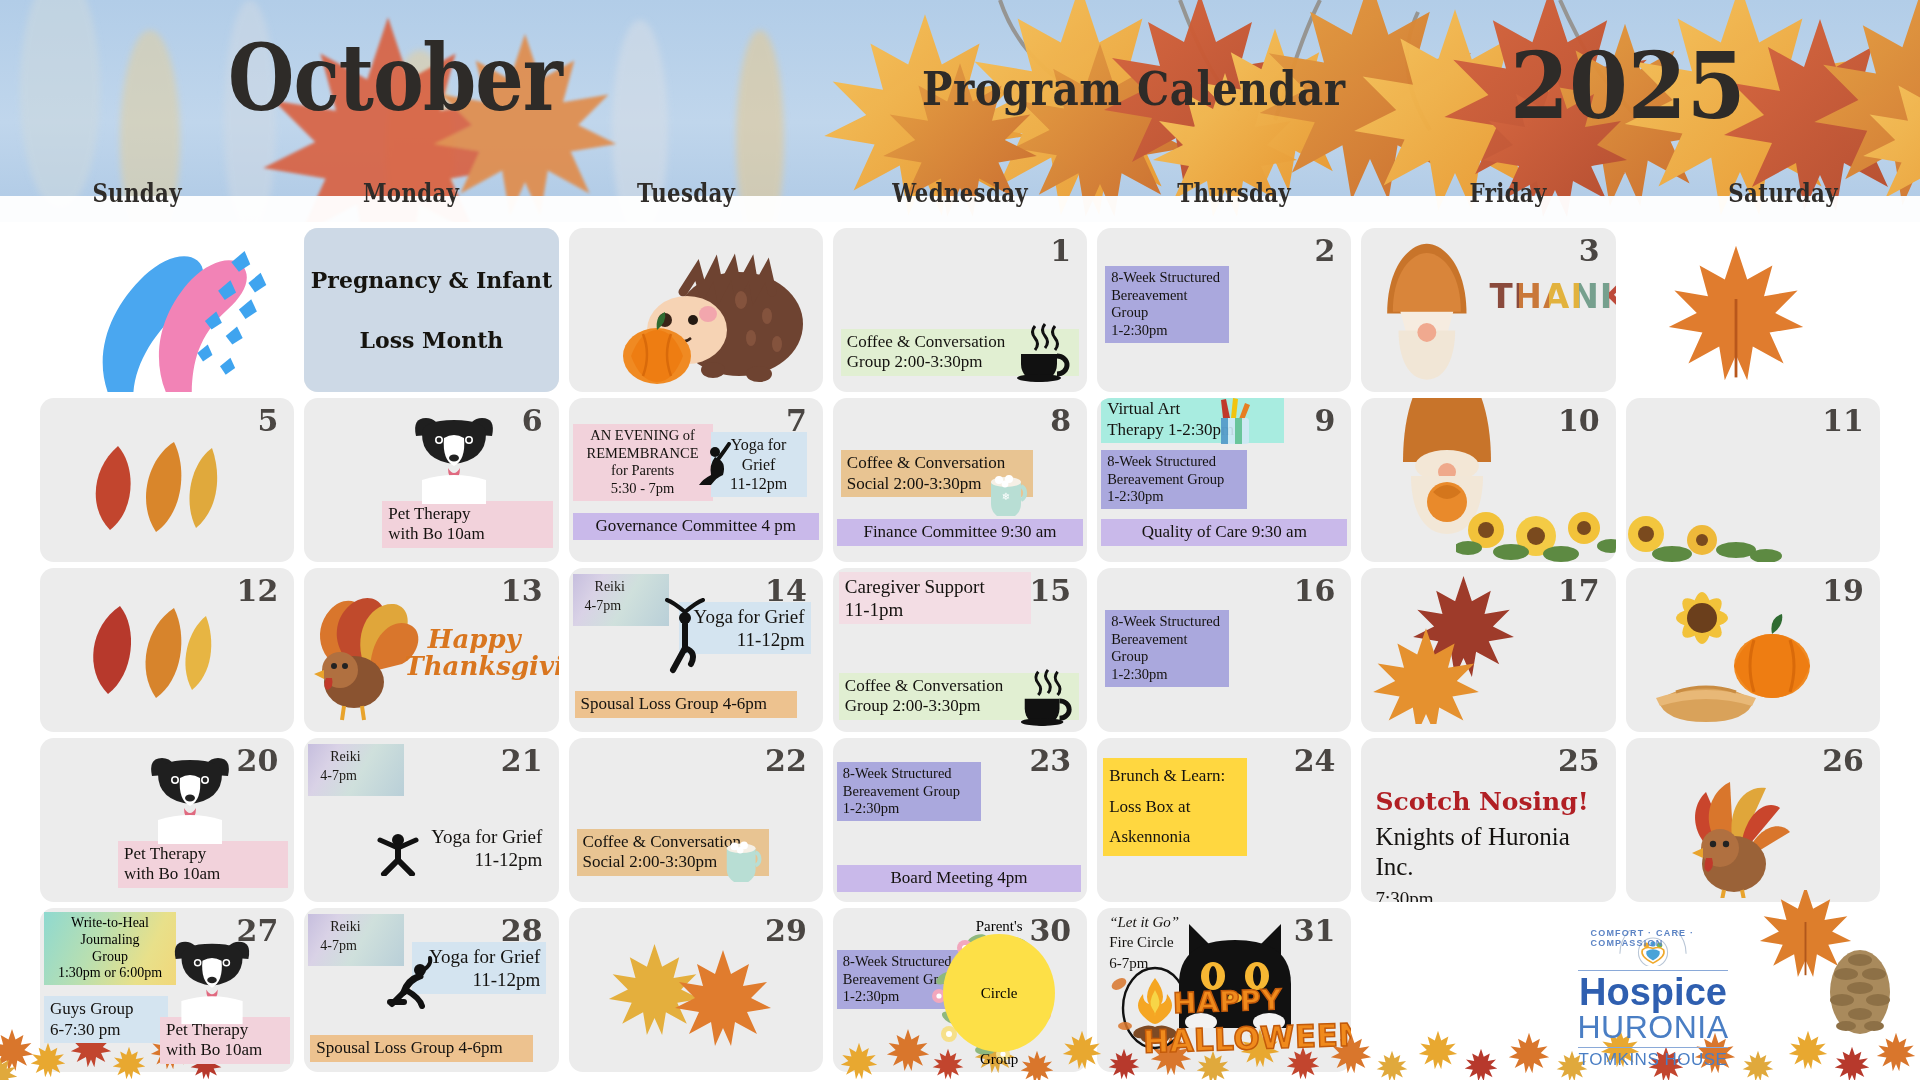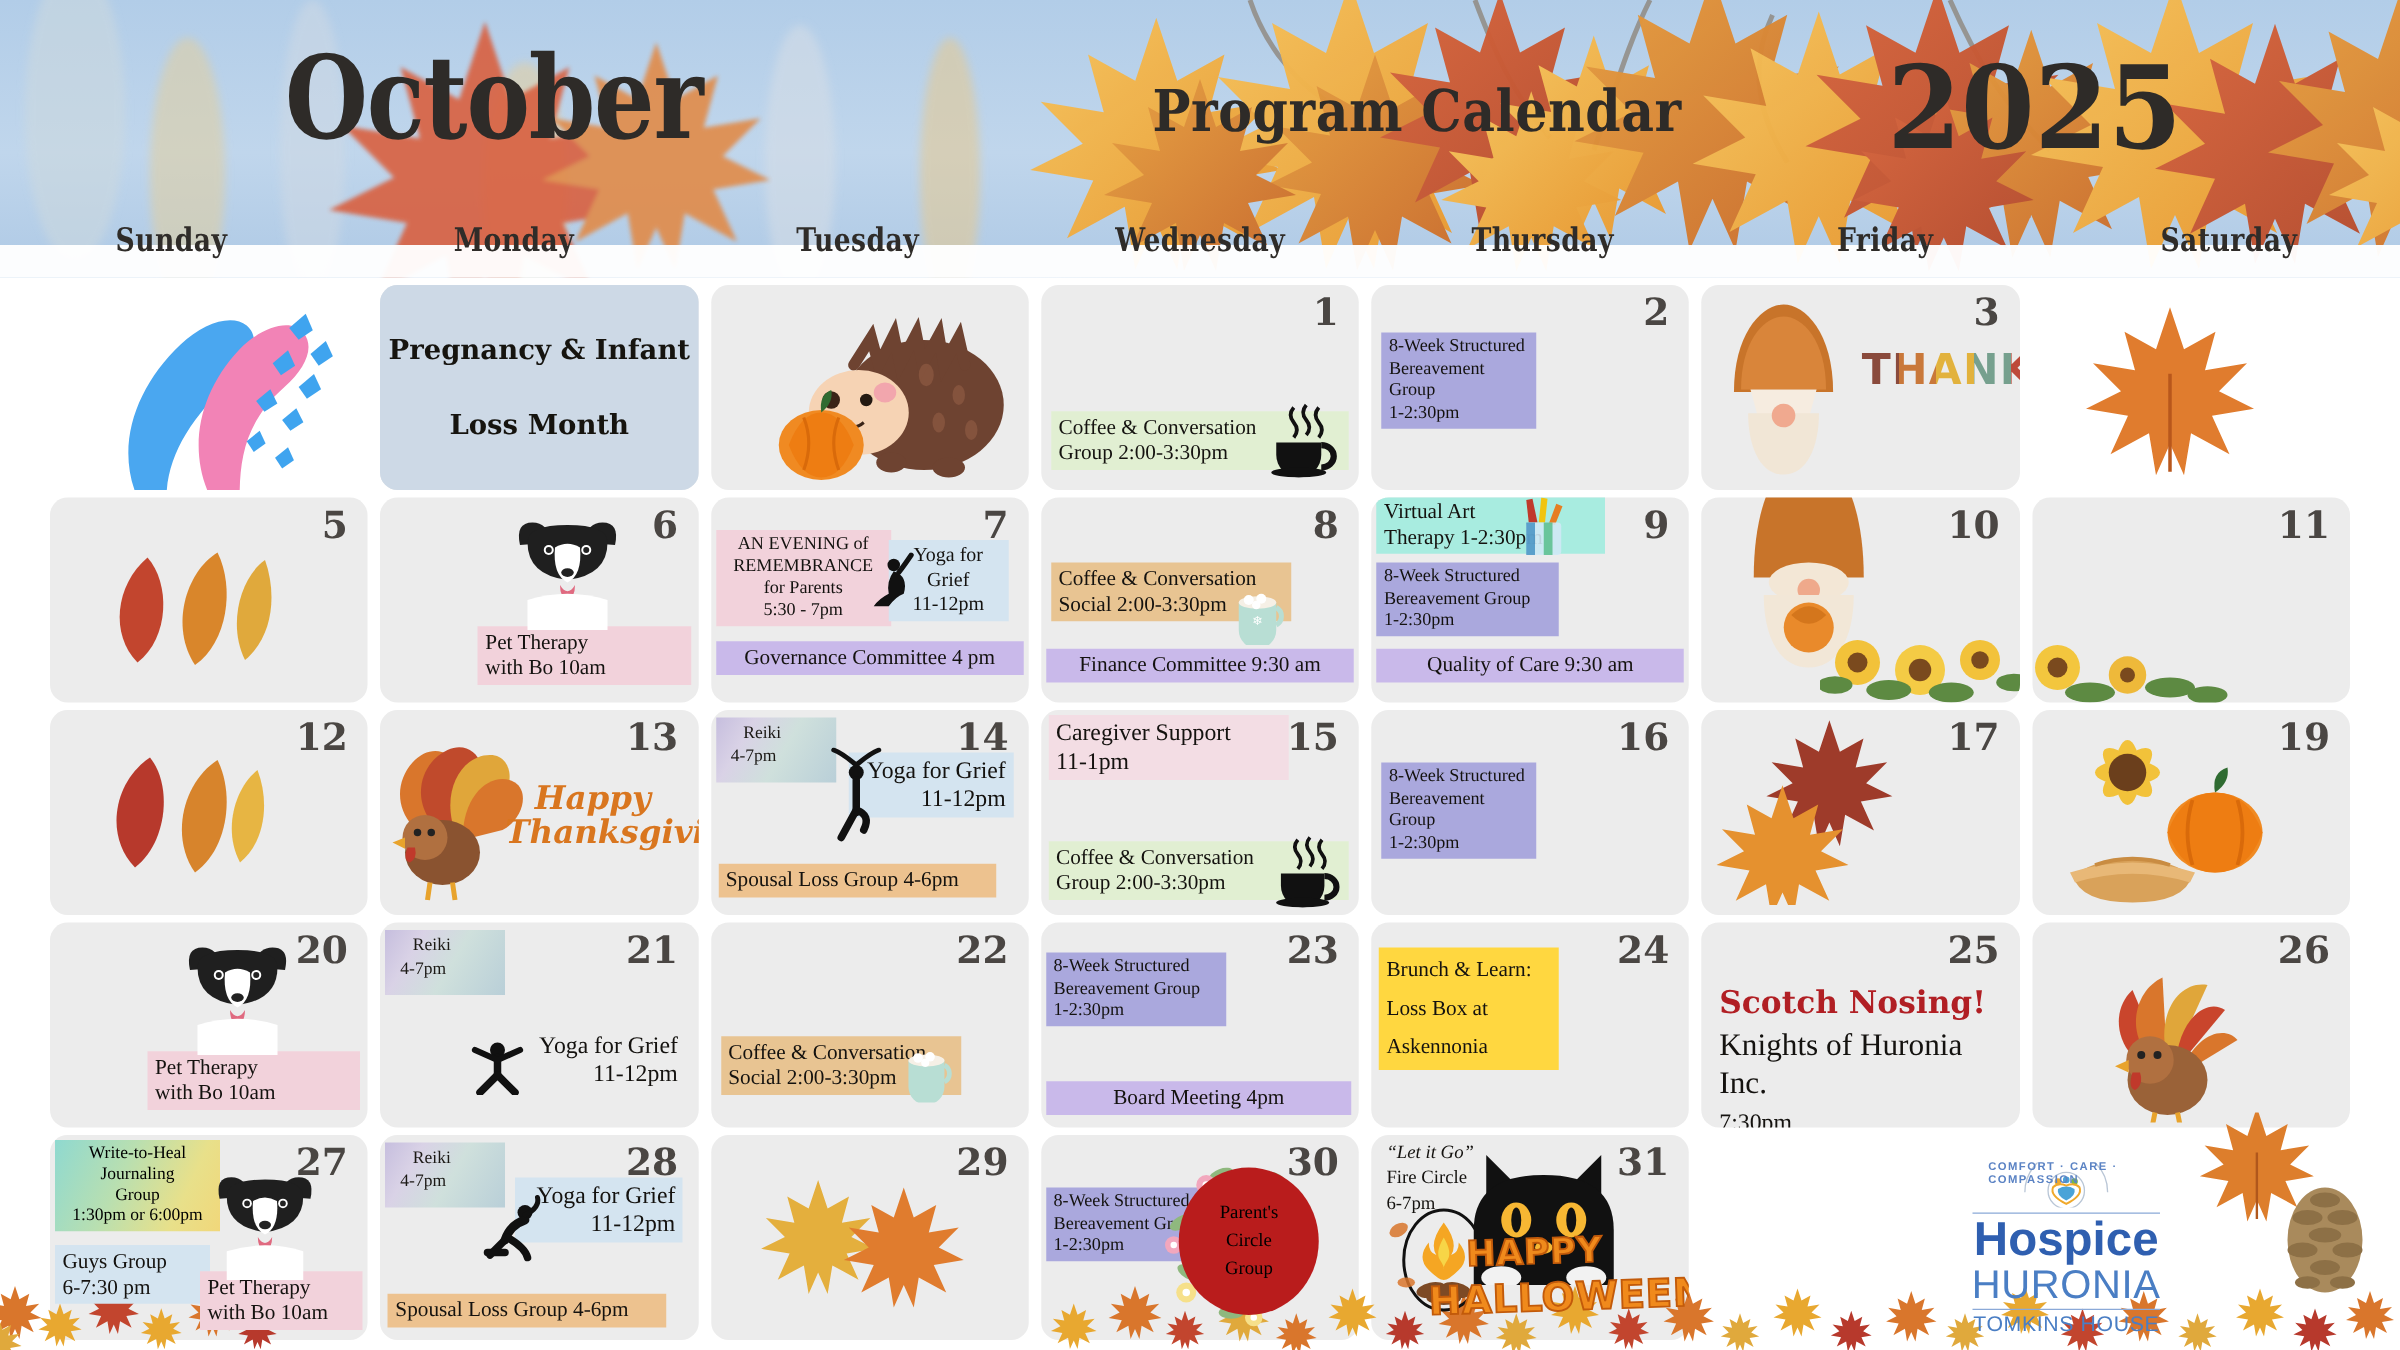--- a/index.html
+++ b/index.html
@@ -224,26 +224,26 @@
     font-family:"DejaVu Serif", serif;
     font-weight:700;
     font-style: italic;
     color:#d9761f;
     font-size: 26px;
   }
   .parents-circle {
     position:absolute;
     width: 112px; height:118px;
     border-radius: 50%;
-    background:#b91c1c;
+    background:#fde047;
     display:flex; flex-direction:column;
     align-items:center; justify-content:center;
     font-family:"Liberation Serif",serif;
     font-size:15px; line-height:1.5;
-    z-index: 7; text-align:center;
+    z-index: 7; text-align:center;gap:44px;
   }
 </style>
 </head>
 <body>
 
 <div class="banner">
   <div class="leafbg">
     <svg width="1920" height="222" viewBox="0 0 1920 222" preserveAspectRatio="none" style="position:absolute;inset:0;">
       <defs>
         <linearGradient id="sky" x1="0" y1="0" x2="0" y2="1">

